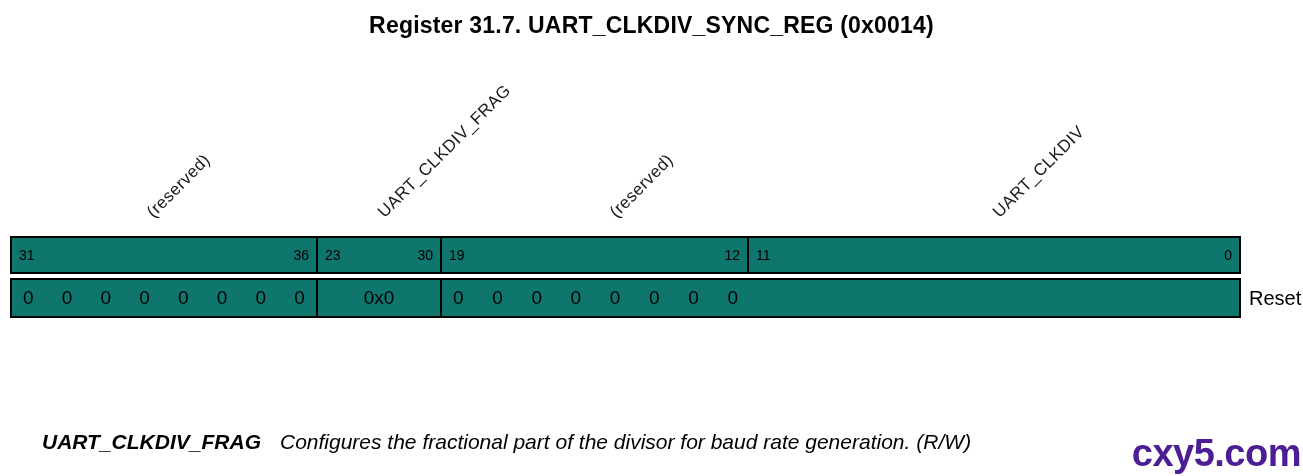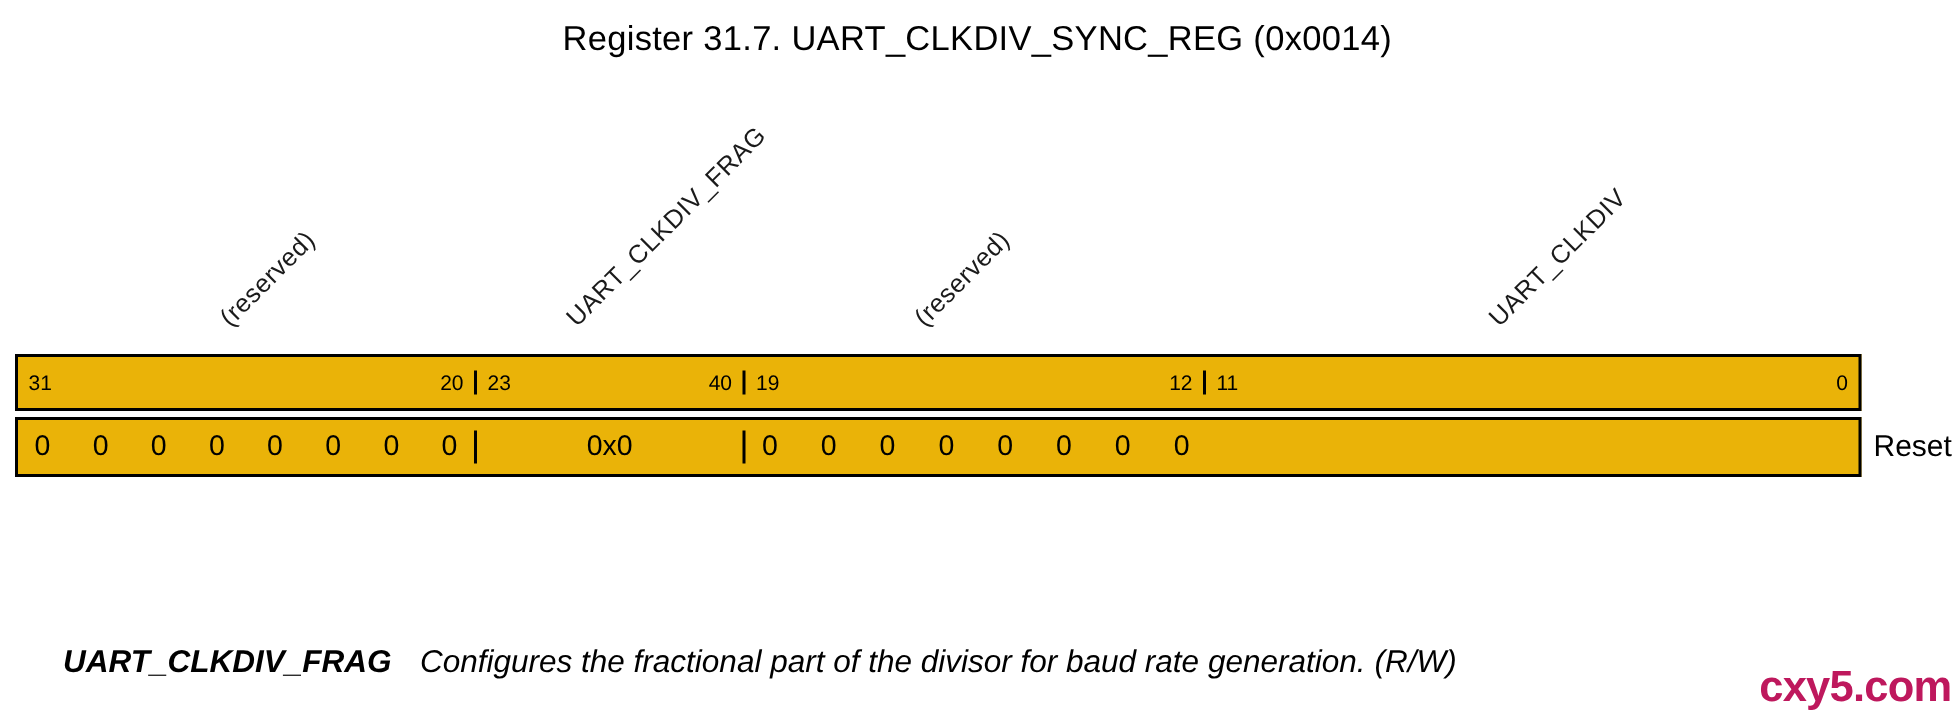--- a/index.html
+++ b/index.html
@@ -6,81 +6,81 @@
   body {
     font-family: "Liberation Sans", sans-serif;
     background:#ffffff; color:#000000;
   }
   .canvas {
     position:relative; width:1303px; height:476px;
     background:#ffffff; overflow:hidden;
   }
   .page-title {
     position:absolute; top:12px; left:0; width:100%;
-    text-align:center; font-size:23px; font-weight:400; letter-spacing:0.2px;
+    text-align:center; font-size:23px; font-weight:700; letter-spacing:0.2px;
   }
   
   .rot-label {
     position:absolute; top:202px; line-height:20px; font-size:17px;
     white-space:nowrap; transform-origin:left bottom;
     transform:rotate(-45deg); letter-spacing:0.4px; color:#1a1a1a;
   }
   .lbl-1 { left:157px; }
   .lbl-2 { left:388px; }
   .lbl-3 { left:620px; }
   .lbl-4 { left:1003px; }
   
   .reg-table { position:absolute; left:10px; top:236px; width:1231px; }
-  .row { display:flex; border:2px solid #000; background:#eab308;align-items:center; }
+  .row { display:flex; border:2px solid #000; background:#0f766e; }
   .row.bitsrow  { height:38px; }
   .row.resetrow { height:40px; margin-top:4px; }
   .cell { border-right:2px solid #000; display:flex; align-items:center; overflow:hidden; }
   .cell:last-child { border-right:none; }
-  .c1 { width:306px; } .c2 { width:179px; } .c3 { width:307px;gap:13px; } .c4 { flex:1; }
+  .c1 { width:306px; } .c2 { width:124px; } .c3 { width:307px;gap:13px; } .c4 { flex:1; }
   .bitcell   { justify-content:space-between; padding:0 7px; font-size:14px; }
   .resetbits { justify-content:space-between; padding:0 11px; font-size:19px; }
   .resethex  { justify-content:center; font-size:19px; }
   .reset-label {
     position:absolute; left:1249px; top:288px; font-size:20px; line-height:20px;
   }
   
   .desc { position:absolute; left:42px; font-size:21px; line-height:30px; white-space:nowrap; }
   .desc-1 { top:362px; }
   .desc-2 { top:427px;font-style:italic; }
   .desc .fname { font-weight:700; margin-right:19px; }
   .desc .faccess { margin-left:6px; }
   
   .watermark {
     position:absolute; right:2px; bottom:1px;
-    font-size:29px; font-weight:700; letter-spacing:-0.5px;
-    color:#be185d; z-index:5;
+    font-size:38px; font-weight:700; letter-spacing:-0.5px;
+    color:#4c1d95; z-index:5;
   }
 </style>
 </head>
 <body>
 
 <div class="canvas">
 
   <div class="page-title">Register 31.7. UART_CLKDIV_SYNC_REG (0x0014)</div>
 
   <span class="rot-label lbl-1">(reserved)</span>
   <span class="rot-label lbl-2">UART_CLKDIV_FRAG</span>
   <span class="rot-label lbl-3">(reserved)</span>
   <span class="rot-label lbl-4">UART_CLKDIV</span>
 
   <div class="reg-table">
 
     <div class="row bitsrow">
       <div class="cell bitcell c1">
         <span>31</span>
-        <span>20</span>
+        <span>36</span>
       </div>
       <div class="cell bitcell c2">
         <span>23</span>
-        <span>40</span>
+        <span>30</span>
       </div>
       <div class="cell bitcell c3">
         <span>19</span>
         <span>12</span>
       </div>
       <div class="cell bitcell c4">
         <span>11</span>
         <span>0</span>
       </div>
     </div>

